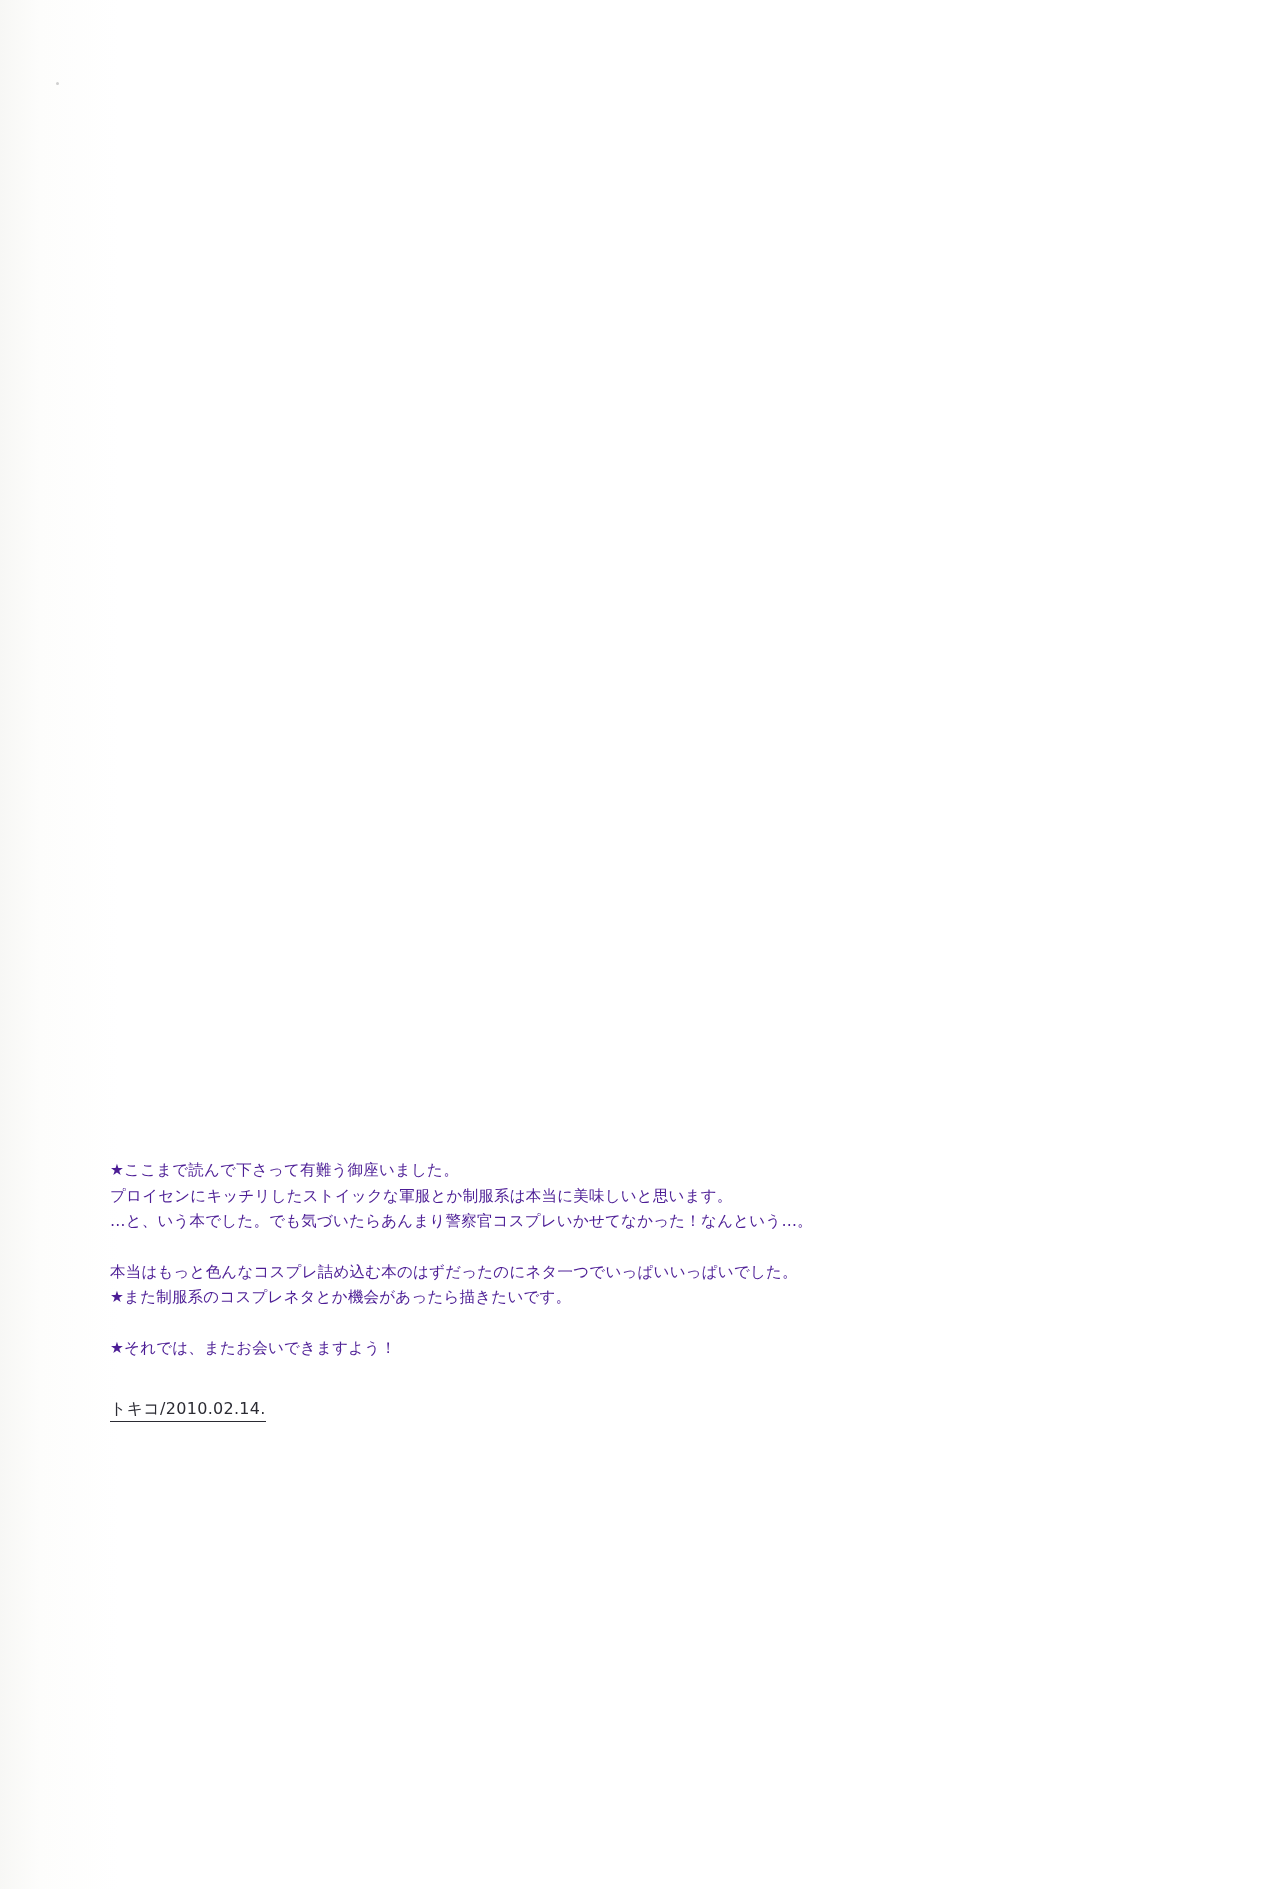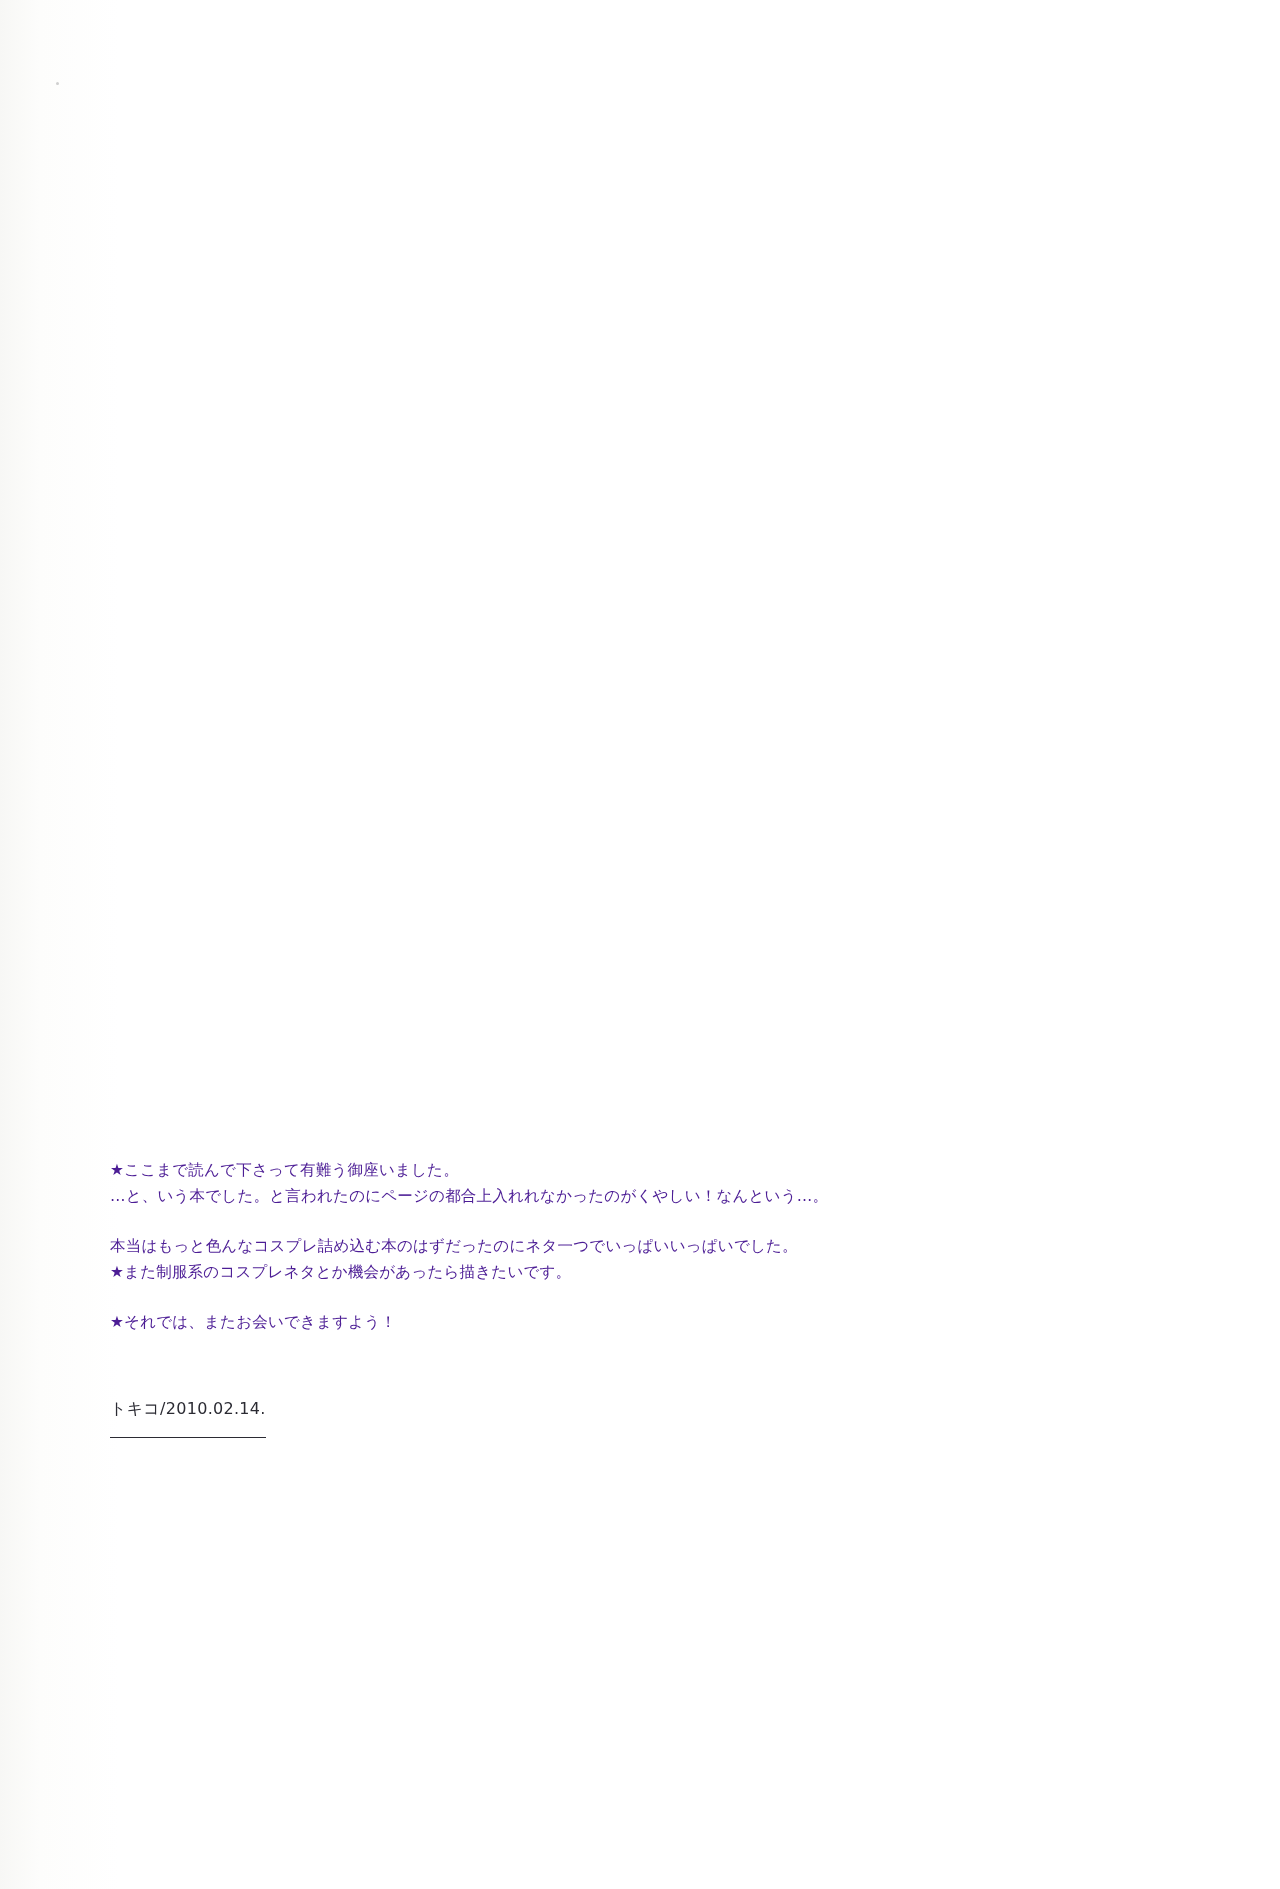--- a/index.html
+++ b/index.html
@@ -57,35 +57,36 @@
   }
   .sig {
     position: absolute;
     left: 110px;
     top: 1398px;
     font-size: 16px;
     line-height: 22px;
     color: #2b2b33;
     border-bottom: 1.5px solid #2b2b33;
     display: inline-block;
-    padding-bottom: 17px;
+    padding-bottom: 1px;
     letter-spacing: 0.3px;
     text-align: center;
   }
 </style>
 </head>
 <body>
 
 <div class="page">
   <div class="speck"></div>
 
   <div class="afterword">
     <div class="block">
       <div class="line">★ここまで読んで下さって有難う御座いました。</div>
-      <div class="line">…と、いう本でした。と言われたのにページの都合上入れれなかったのがくやしい！なんという…。</div>
+      <div class="line">プロイセンにキッチリしたストイックな軍服とか制服系は本当に美味しいと思います。</div>
+      <div class="line">…と、いう本でした。でも気づいたらあんまり警察官コスプレいかせてなかった！なんという…。</div>
     </div>
     <div class="block">
       <div class="line">本当はもっと色んなコスプレ詰め込む本のはずだったのにネタ一つでいっぱいいっぱいでした。</div>
       <div class="line">★また制服系のコスプレネタとか機会があったら描きたいです。</div>
     </div>
     <div class="block">
       <div class="line">★それでは、またお会いできますよう！</div>
     </div>
   </div>
 

